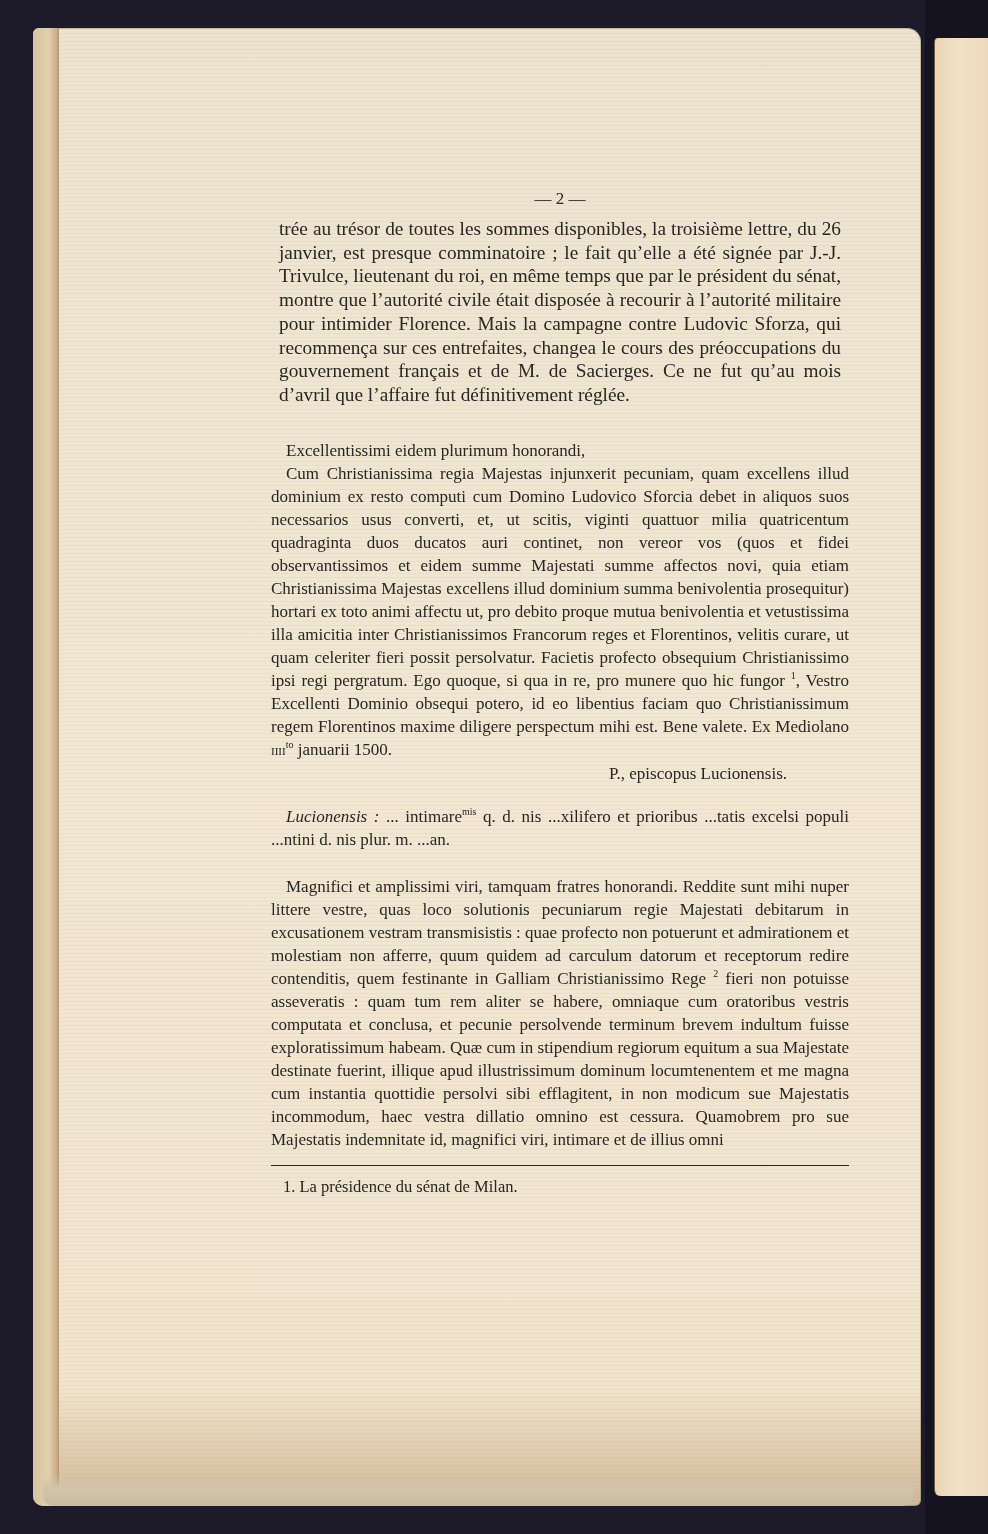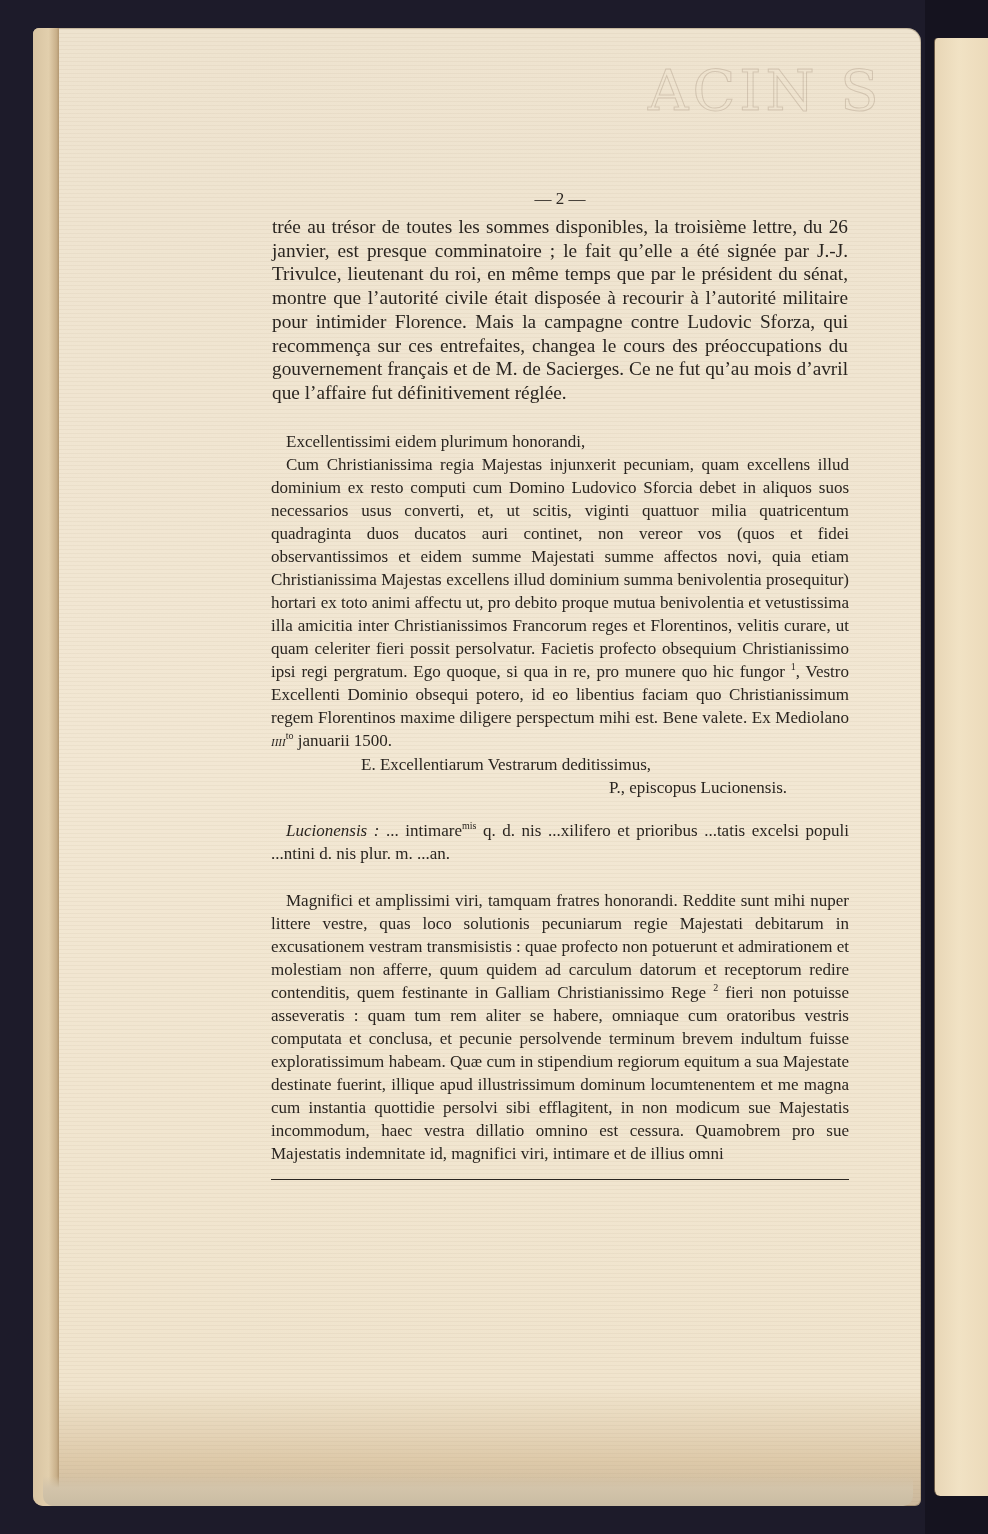--- a/index.html
+++ b/index.html
@@ -64,41 +64,41 @@
     .page-number {
       text-align: center;
       font-size: 17px;
       line-height: 20px;
       margin-bottom: 6px;
     }
     .p {
       font-size: 19.3px;
       line-height: 23.7px;
       text-align: justify;
-      margin: 1px;
+      margin: 8px;
     }
     .letter {
       font-size: 17px;
       line-height: 23px;
       text-align: justify;
       margin: 0;
     }
     .gap-lg { height: 24px; }
     .gap-md { height: 20px; }
     .indent { text-indent: 15px; }
     .closing {
       font-size: 17px;
       line-height: 23px;
       margin: 0;
     }
     .closing.c1 { padding-left: 90px; }
     .closing.c2 { padding-left: 338px; }
     .italic { font-style: italic; }
     sup { font-size: 10px; line-height: 0; }
-    .smallcaps { font-variant: small-caps; font-size: 15px; font-style: italic; }
+    .smallcaps { font-variant: small-caps; font-size: 15px; }
     .fn-rule {
       margin-top: 14px;
       height: 1.5px;
       background: #2a2520;
       width: 100%;
     }
     .footnote {
       font-size: 16.5px;
       line-height: 22px;
       margin: 0;
@@ -107,41 +107,40 @@
     .fn-first { margin-top: 10px; }
   </style>
 </head>
 <body>
 
 <div class="backdrop-right"></div>
 <div class="next-page"></div>
 
 <div class="page">
   <div class="page-spine"></div>
-  <div class="watermark">ACIN S</div>
   <div class="page-bottom-edge"></div>
 </div>
 
 <div class="content">
   <div class="page-number">— 2 —</div>
 
   <p class="p">trée au trésor de toutes les sommes disponibles, la troisième lettre, du 26 janvier, est presque comminatoire ; le fait qu’elle a été signée par J.-J. Trivulce, lieutenant du roi, en même temps que par le président du sénat, montre que l’autorité civile était disposée à recourir à l’autorité militaire pour intimider Florence. Mais la campagne contre Ludovic Sforza, qui recommença sur ces entrefaites, changea le cours des préoccupations du gouvernement français et de M. de Sacierges. Ce ne fut qu’au mois d’avril que l’affaire fut définitivement réglée.</p>
 
   <div class="gap-lg"></div>
 
   <div>
     <p class="letter indent">Excellentissimi eidem plurimum honorandi,</p>
     <p class="letter indent"><span>Cum Christianissima regia Majestas injunxerit pecuniam, quam excellens illud dominium ex resto computi cum Domino Ludovico Sforcia debet in aliquos suos necessarios usus converti, et, ut scitis, viginti quattuor milia quatricentum quadraginta duos ducatos auri continet, non vereor vos (quos et fidei observantissimos et eidem summe Majestati summe affectos novi, quia etiam Christianissima Majestas excellens illud dominium summa benivolentia prosequitur) hortari ex toto animi affectu ut, pro debito proque mutua benivolentia et vetustissima illa amicitia inter Christianissimos Francorum reges et Florentinos, velitis curare, ut quam celeriter fieri possit persolvatur. Facietis profecto obsequium Christianissimo ipsi regi pergratum. Ego quoque, si qua in re, pro munere quo hic fungor</span> <sup>1</sup><span>, Vestro Excellenti Dominio obsequi potero, id eo libentius faciam quo Christianissimum regem Florentinos maxime diligere perspectum mihi est. Bene valete. Ex Mediolano </span><span class="smallcaps">iiii</span><sup>to</sup><span> januarii 1500.</span></p>
-    <p class="closing c1">E. Excellentiarum Vestrarum deditissimus,</p>
     <p class="closing c2">P., episcopus Lucionensis.</p>
   </div>
 
   <div class="gap-md"></div>
 
   <p class="letter indent"><span class="italic">Lucionensis :</span><span> ... intimare</span><sup>mis</sup><span> q. d. nis ...xilifero et prioribus ...tatis excelsi populi ...ntini d. nis plur. m. ...an.</span></p>
 
   <div class="gap-lg"></div>
 
   <p class="letter indent"><span>Magnifici et amplissimi viri, tamquam fratres honorandi. Reddite sunt mihi nuper littere vestre, quas loco solutionis pecuniarum regie Majestati debitarum in excusationem vestram transmisistis : quae profecto non potuerunt et admirationem et molestiam non afferre, quum quidem ad carculum datorum et receptorum redire contenditis, quem festinante in Galliam Christianissimo Rege</span> <sup>2</sup><span> fieri non potuisse asseveratis : quam tum rem aliter se habere, omniaque cum oratoribus vestris computata et conclusa, et pecunie persolvende terminum brevem indultum fuisse exploratissimum habeam. Quæ cum in stipendium regiorum equitum a sua Majestate destinate fuerint, illique apud illustrissimum dominum locumtenentem et me magna cum instantia quottidie persolvi sibi efflagitent, in non modicum sue Majestatis incommodum, haec vestra dillatio omnino est cessura. Quamobrem pro sue Majestatis indemnitate id, magnifici viri, intimare et de illius omni</span></p>
 
   <div class="fn-rule"></div>
 
+  <p class="footnote fn-first"><span>1.</span> <span>La présidence du sénat de Milan.</span></p>
 </div>
 
 </body></html>

